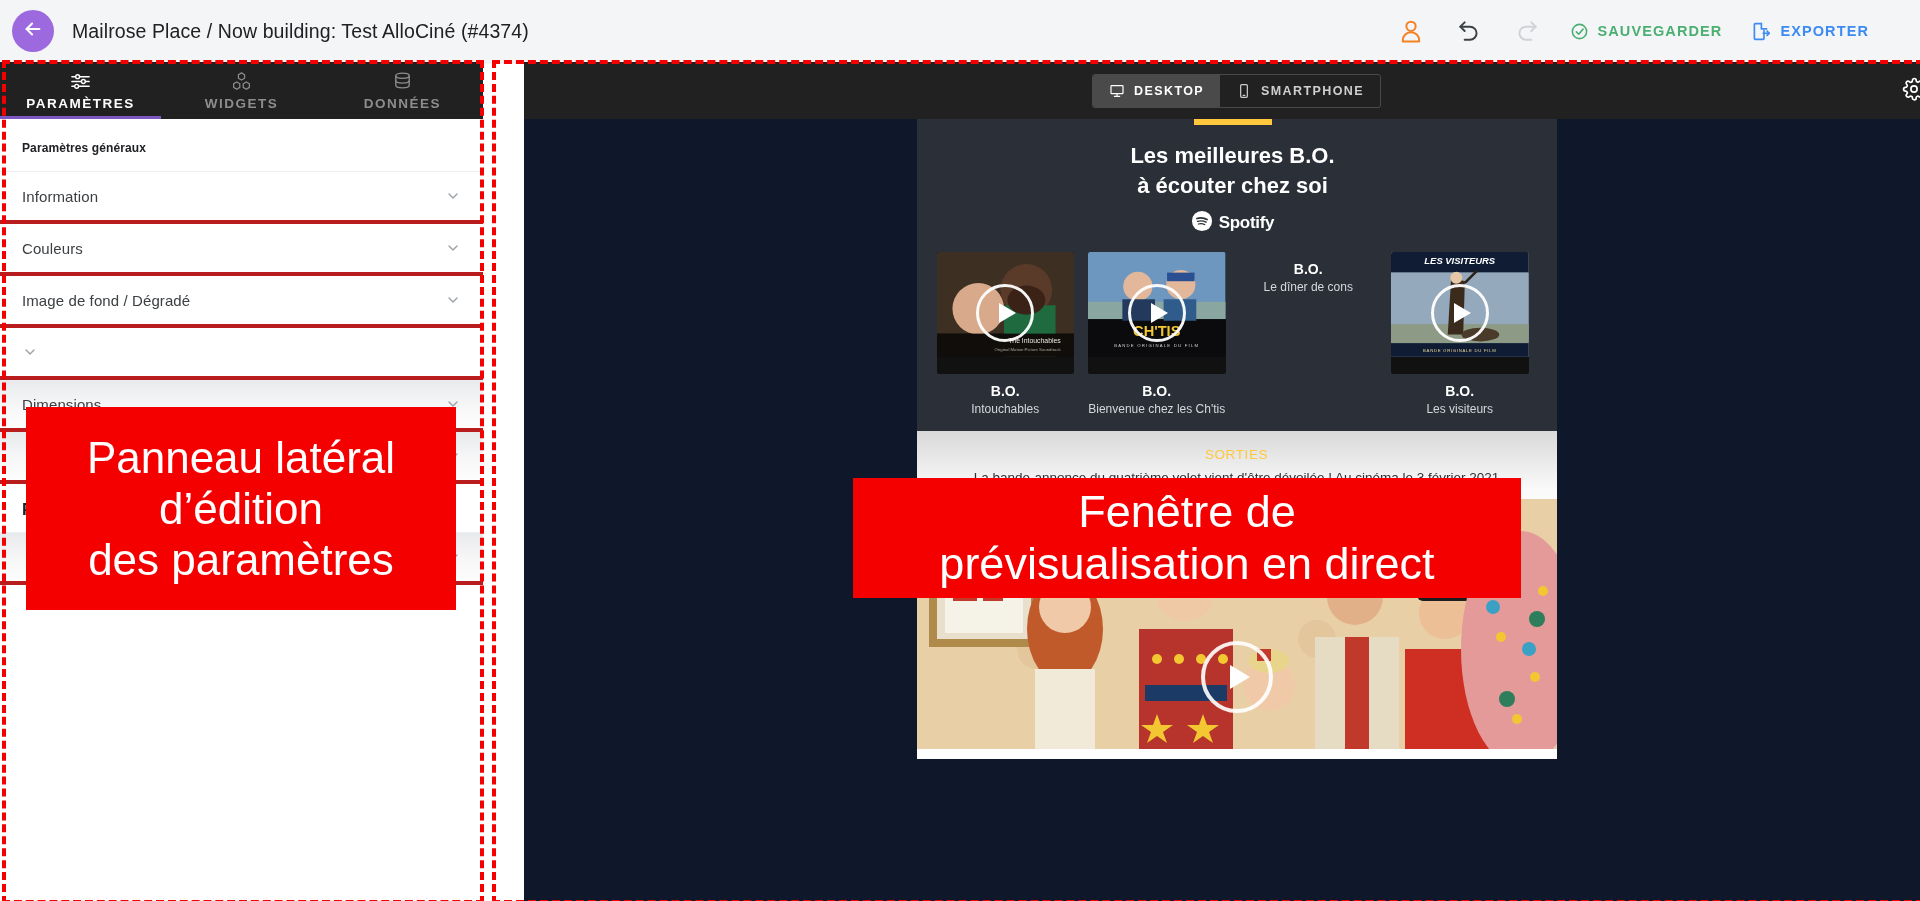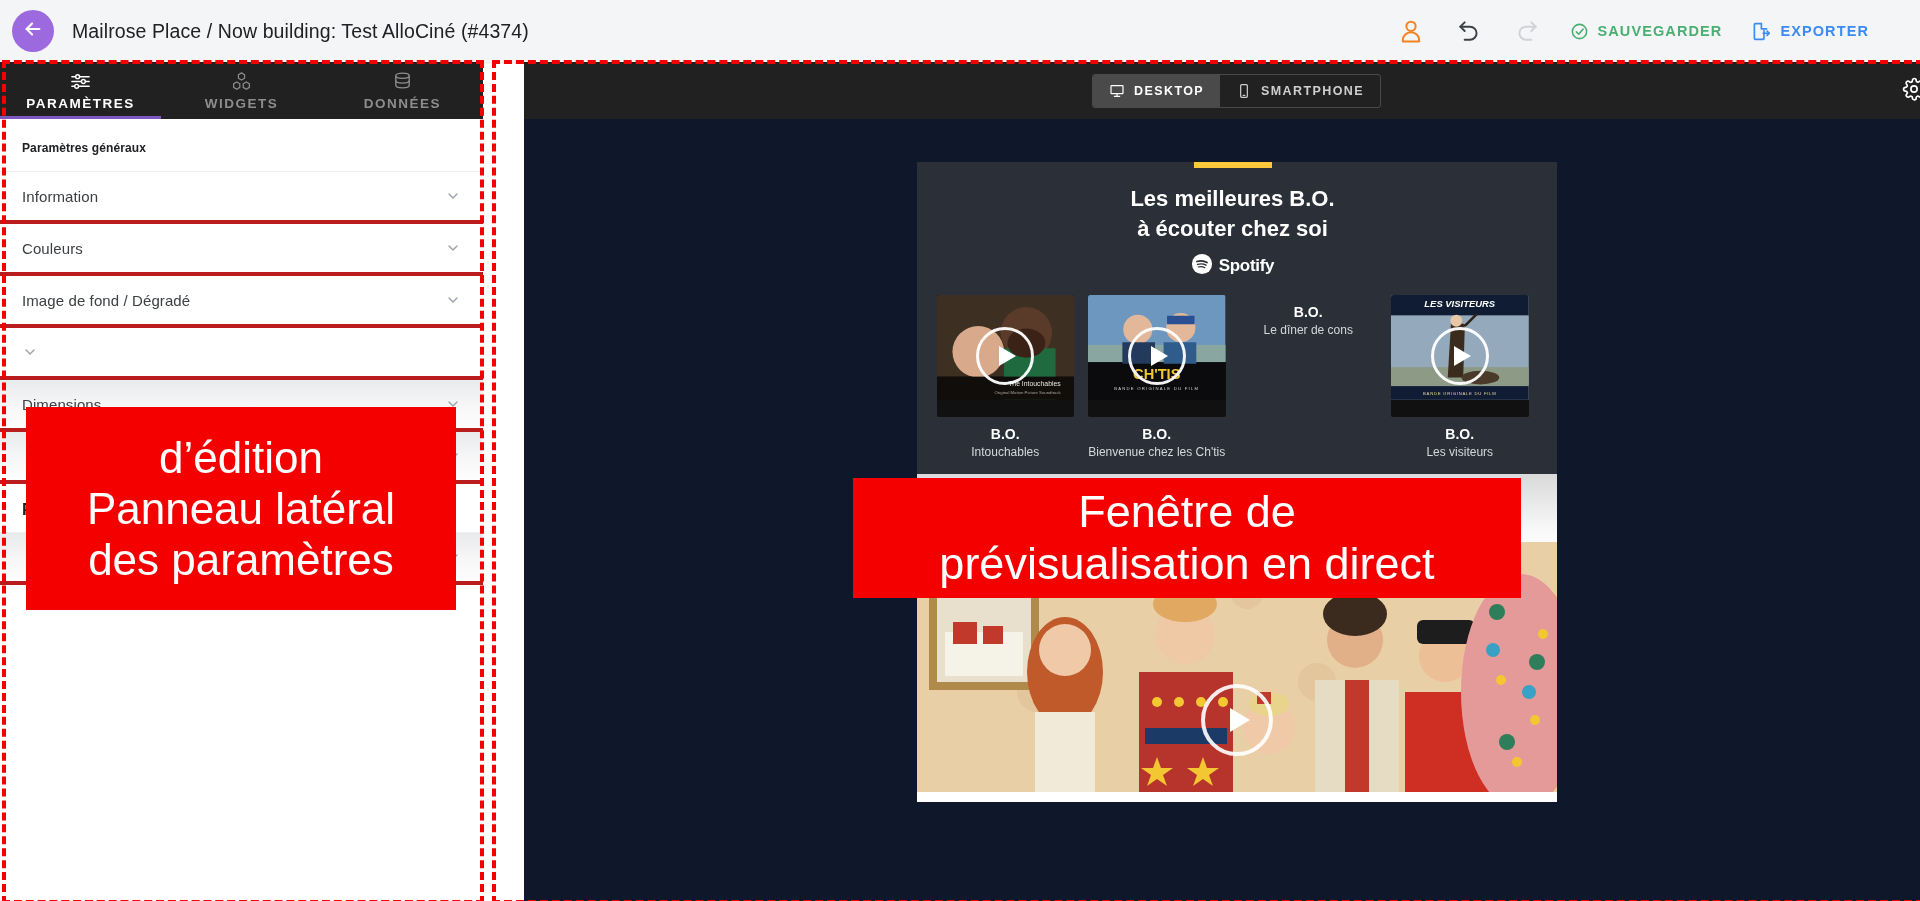--- a/index.html
+++ b/index.html
@@ -109,21 +109,21 @@
     position:absolute;right:18px;top:50%;transform:translateY(-50%);
     width:34px;height:34px;display:flex;align-items:center;justify-content:center;
     cursor:pointer;
   }
 
   
   .nl-scroll{height:782px;overflow:hidden;position:relative;}
   .nl{
     width:640px;margin:0 auto;position:relative;
   }
-  .nl-dark{background:#2b3038;padding:0 8px 14px 0;margin-top:43px;}
+  .nl-dark{background:#2b3038;padding:0 8px 14px 0;}
   .accent-bar{width:78px;height:6px;background:#ffc83d;margin:0 auto;}
   .nl-head{
     text-align:center;color:#fff;font-weight:bold;font-size:22px;line-height:1.35;
     padding:16px 0 10px 0;
   }
   .spotify{
     display:flex;align-items:center;justify-content:center;gap:6px;
     padding-bottom:16px;
   }
   .spotify .stext{color:#fff;font-size:17px;font-weight:bold;letter-spacing:-.3px;}
@@ -569,22 +569,22 @@
 
       </div>
     </div>
   </div>
 
   <div class="dash dash-left"></div>
   <div class="dash dash-right"></div>
 
   <div class="redbox redbox-left">
     <div class="rb-inner">
+      <div>Panneau latéral</div>
       <div>d’édition</div>
-      <div>Panneau latéral</div>
       <div>des paramètres</div>
     </div>
   </div>
 
   <div class="redbox redbox-right">
     <div class="rb-inner">
       <div>Fenêtre de</div>
       <div>prévisualisation en direct</div>
     </div>
   </div>

